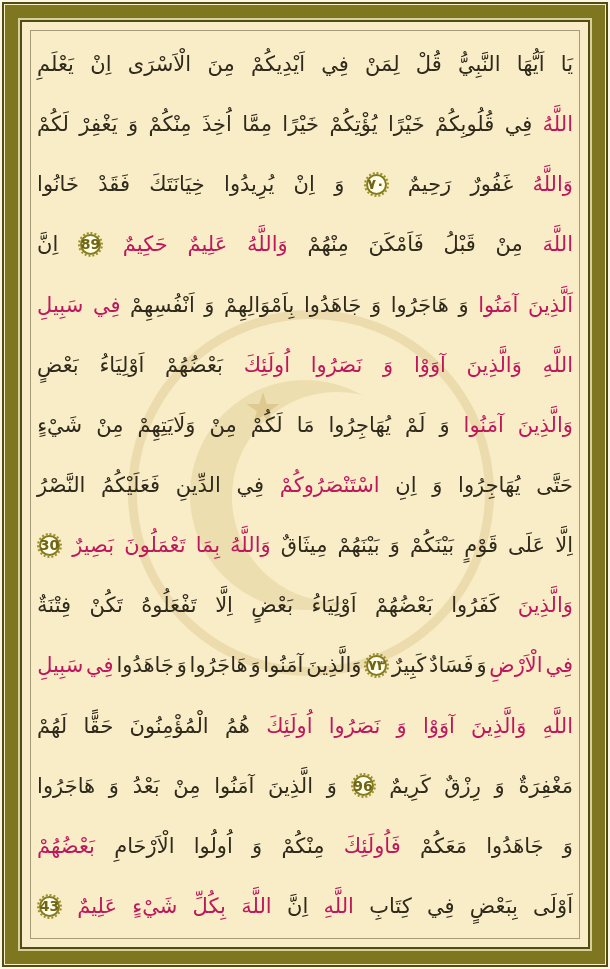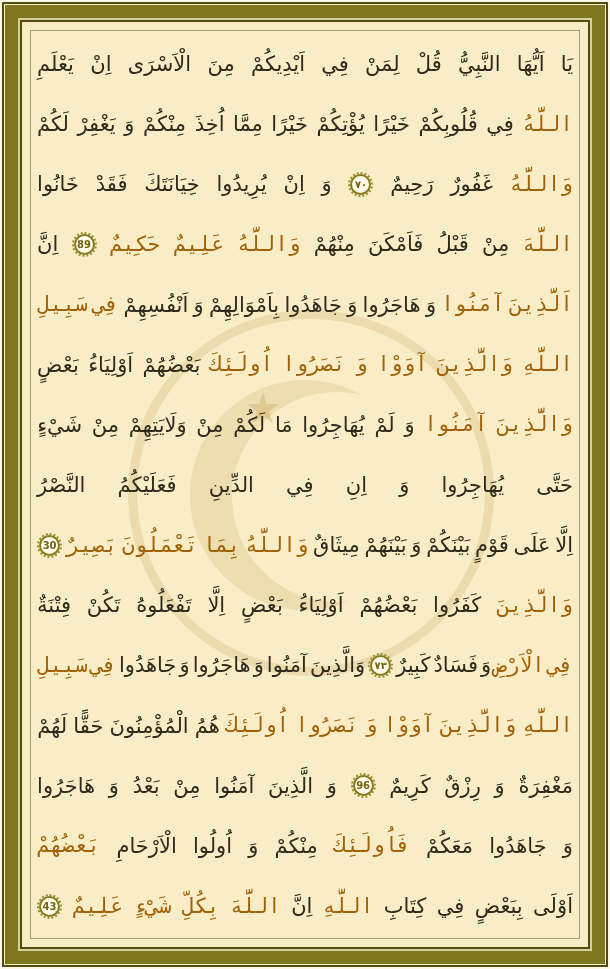--- a/index.html
+++ b/index.html
@@ -42,32 +42,32 @@
     display:flex;
     direction:rtl;
     justify-content:space-between;
     align-items:center;
     padding:0 2px;
     font-size:21px;
     color:#2f2a1c;
     white-space:nowrap;
   }
   .w{flex-shrink:0;}
-  .hl{color:#a16207;font-family:Liberation Mono, monospace;}
+  .hl{color:#be185d;}
   .vm{
     flex-shrink:0;
     box-sizing:border-box;
     width:21px;height:21px;
     border-radius:50%;
     background:#fffce9;
     border:2px solid #857a1e;
     outline:2px dotted #9a8f2c;
     outline-offset:0px;
     color:#6e6412;
-    font-size:10px;font-weight:bold;
+    font-size:14px;font-weight:bold;
     display:flex;align-items:center;justify-content:center;
     margin:0 2px;
   }
 </style>
 </head>
 <body>
 
 <div class="page">
 
   <div class="frame edge-light"></div>
@@ -169,20 +169,21 @@
         <span class="w">مِنْ</span>
         <span class="w">وَلَايَتِهِمْ</span>
         <span class="w">مِنْ</span>
         <span class="w">شَيْءٍ</span>
       </div>
       <div class="line">
         <span class="w">حَتَّى</span>
         <span class="w">يُهَاجِرُوا</span>
         <span class="w">وَ</span>
         <span class="w">اِنِ</span>
+        <span class="w hl">اسْتَنْصَرُوكُمْ</span>
         <span class="w">فِي</span>
         <span class="w">الدِّينِ</span>
         <span class="w">فَعَلَيْكُمُ</span>
         <span class="w">النَّصْرُ</span>
       </div>
       <div class="line">
         <span class="w">اِلَّا</span>
         <span class="w">عَلَى</span>
         <span class="w">قَوْمٍ</span>
         <span class="w">بَيْنَكُمْ</span>

